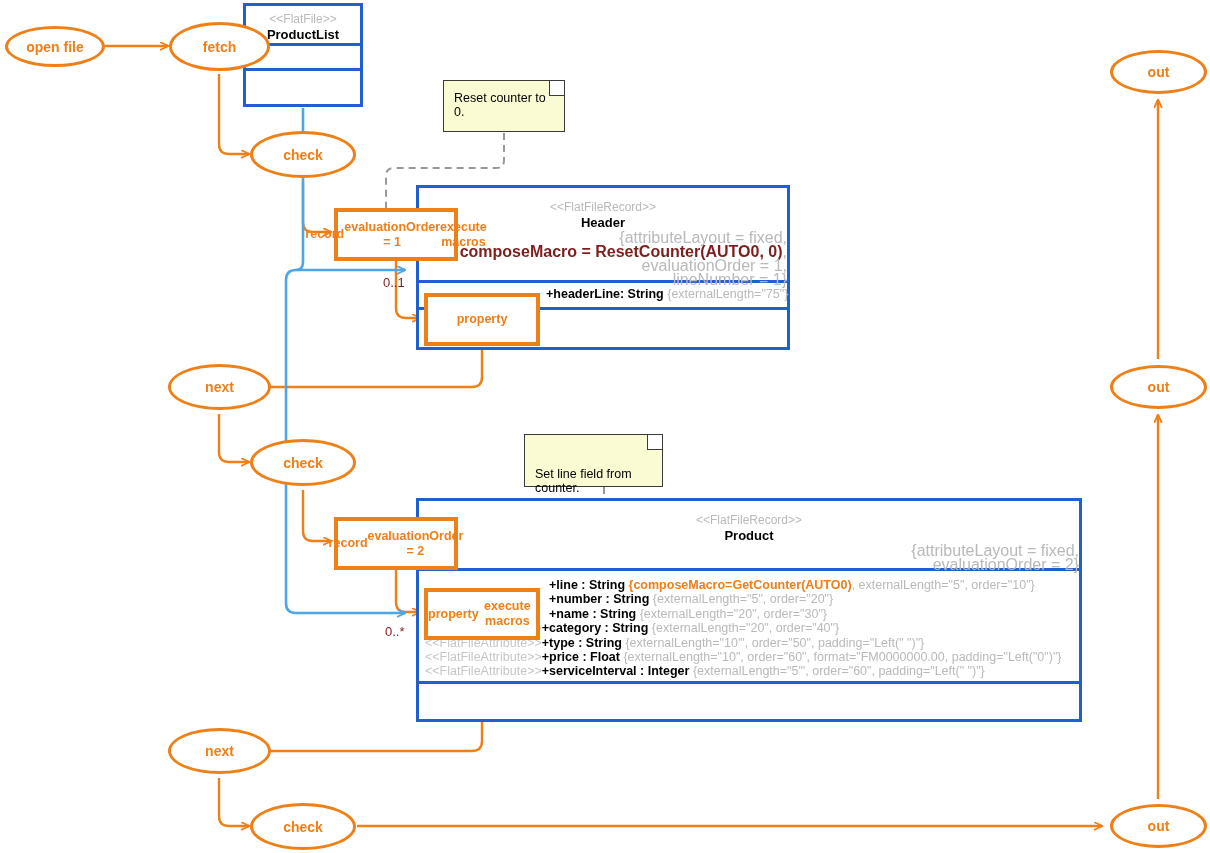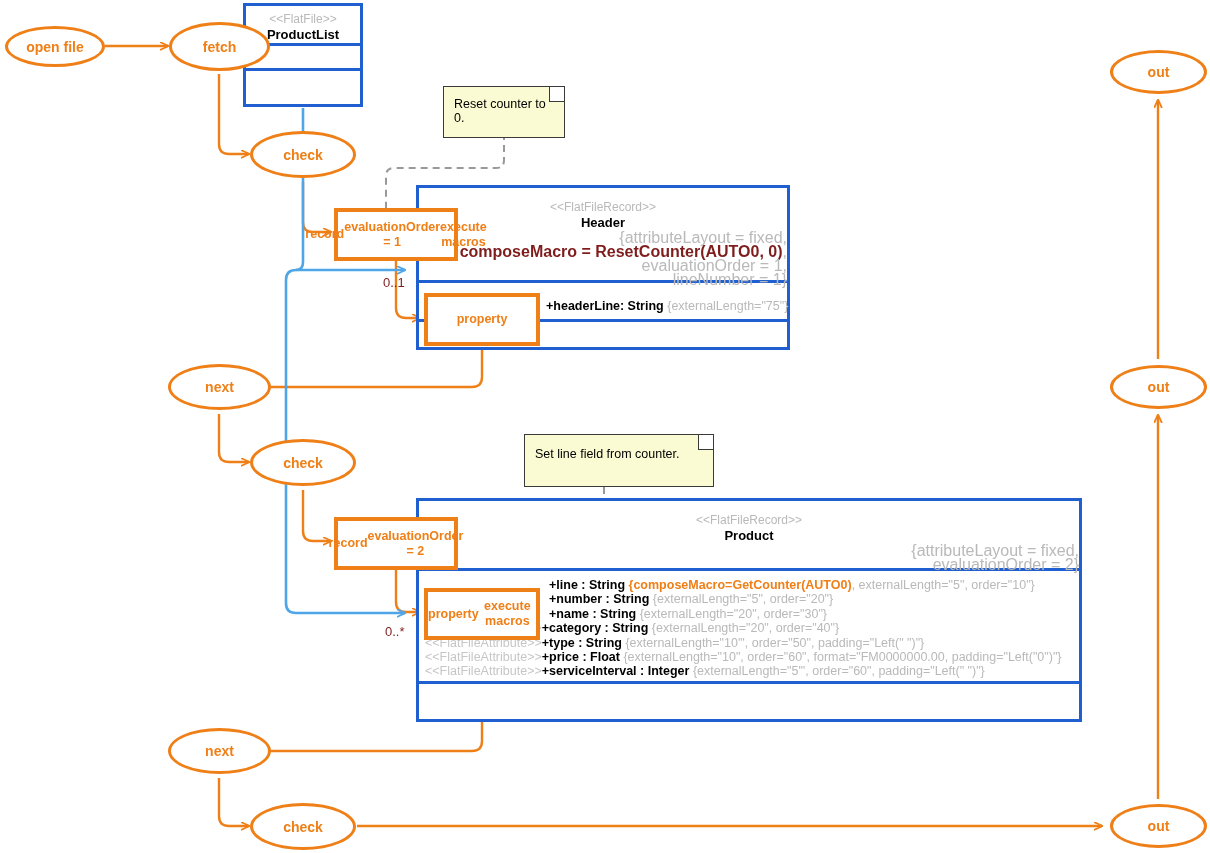--- a/index.html
+++ b/index.html
@@ -122,21 +122,21 @@
     <div class="cmp" style="height:95px;padding-top:12px;">
       <div class="stereo">&lt;&lt;FlatFileRecord&gt;&gt;</div>
       <div class="cname">Header</div>
       <div class="props">{attributeLayout = fixed,</div>
       <div class="props">
         <span class="hl">composeMacro = ResetCounter(AUTO0, 0)</span><span>,</span>
       </div>
       <div class="props">evaluationOrder = 1,</div>
       <div class="props">lineNumber = 1}</div>
     </div>
-    <div class="cmp" style="height:39px;padding:16px 0 0 127px;">
+    <div class="cmp" style="height:27px;padding:4px 0 0 127px;">
       <div class="attr">
         <span class="b">+headerLine: String</span>
         <span class="g">{externalLength="75"}</span>
       </div>
     </div>
     <div class="cmp" style="height:37px;"></div>
   </div>
 
   <div class="uml" style="left:416px;top:498px;width:666px;height:224px;">
     <div class="cmp" style="height:70px;padding-top:12px;">
@@ -235,26 +235,26 @@
   </div>
 
   <div class="node" style="left:1110px;top:365px;width:97px;height:44px;">
     <span>out</span>
   </div>
 
   <div class="node" style="left:1110px;top:804px;width:97px;height:44px;">
     <span>out</span>
   </div>
 
-  <div class="note" style="left:443px;top:86px;width:122px;height:52px;">
+  <div class="note" style="left:443px;top:80px;width:122px;height:52px;">
     <div class="fold"></div>
     <span>Reset counter to 0.</span>
   </div>
 
-  <div class="note" style="left:524px;top:434px;width:190px;height:53px;padding-top:12px;">
+  <div class="note" style="left:524px;top:434px;width:139px;height:53px;padding-top:32px;">
     <div class="fold"></div>
     <span>Set line field from counter.</span>
   </div>
 
   <div class="mult" style="left:383px;top:275px;">
     <span>0..1</span>
   </div>
   <div class="mult" style="left:385px;top:624px;">
     <span>0..*</span>
   </div>

